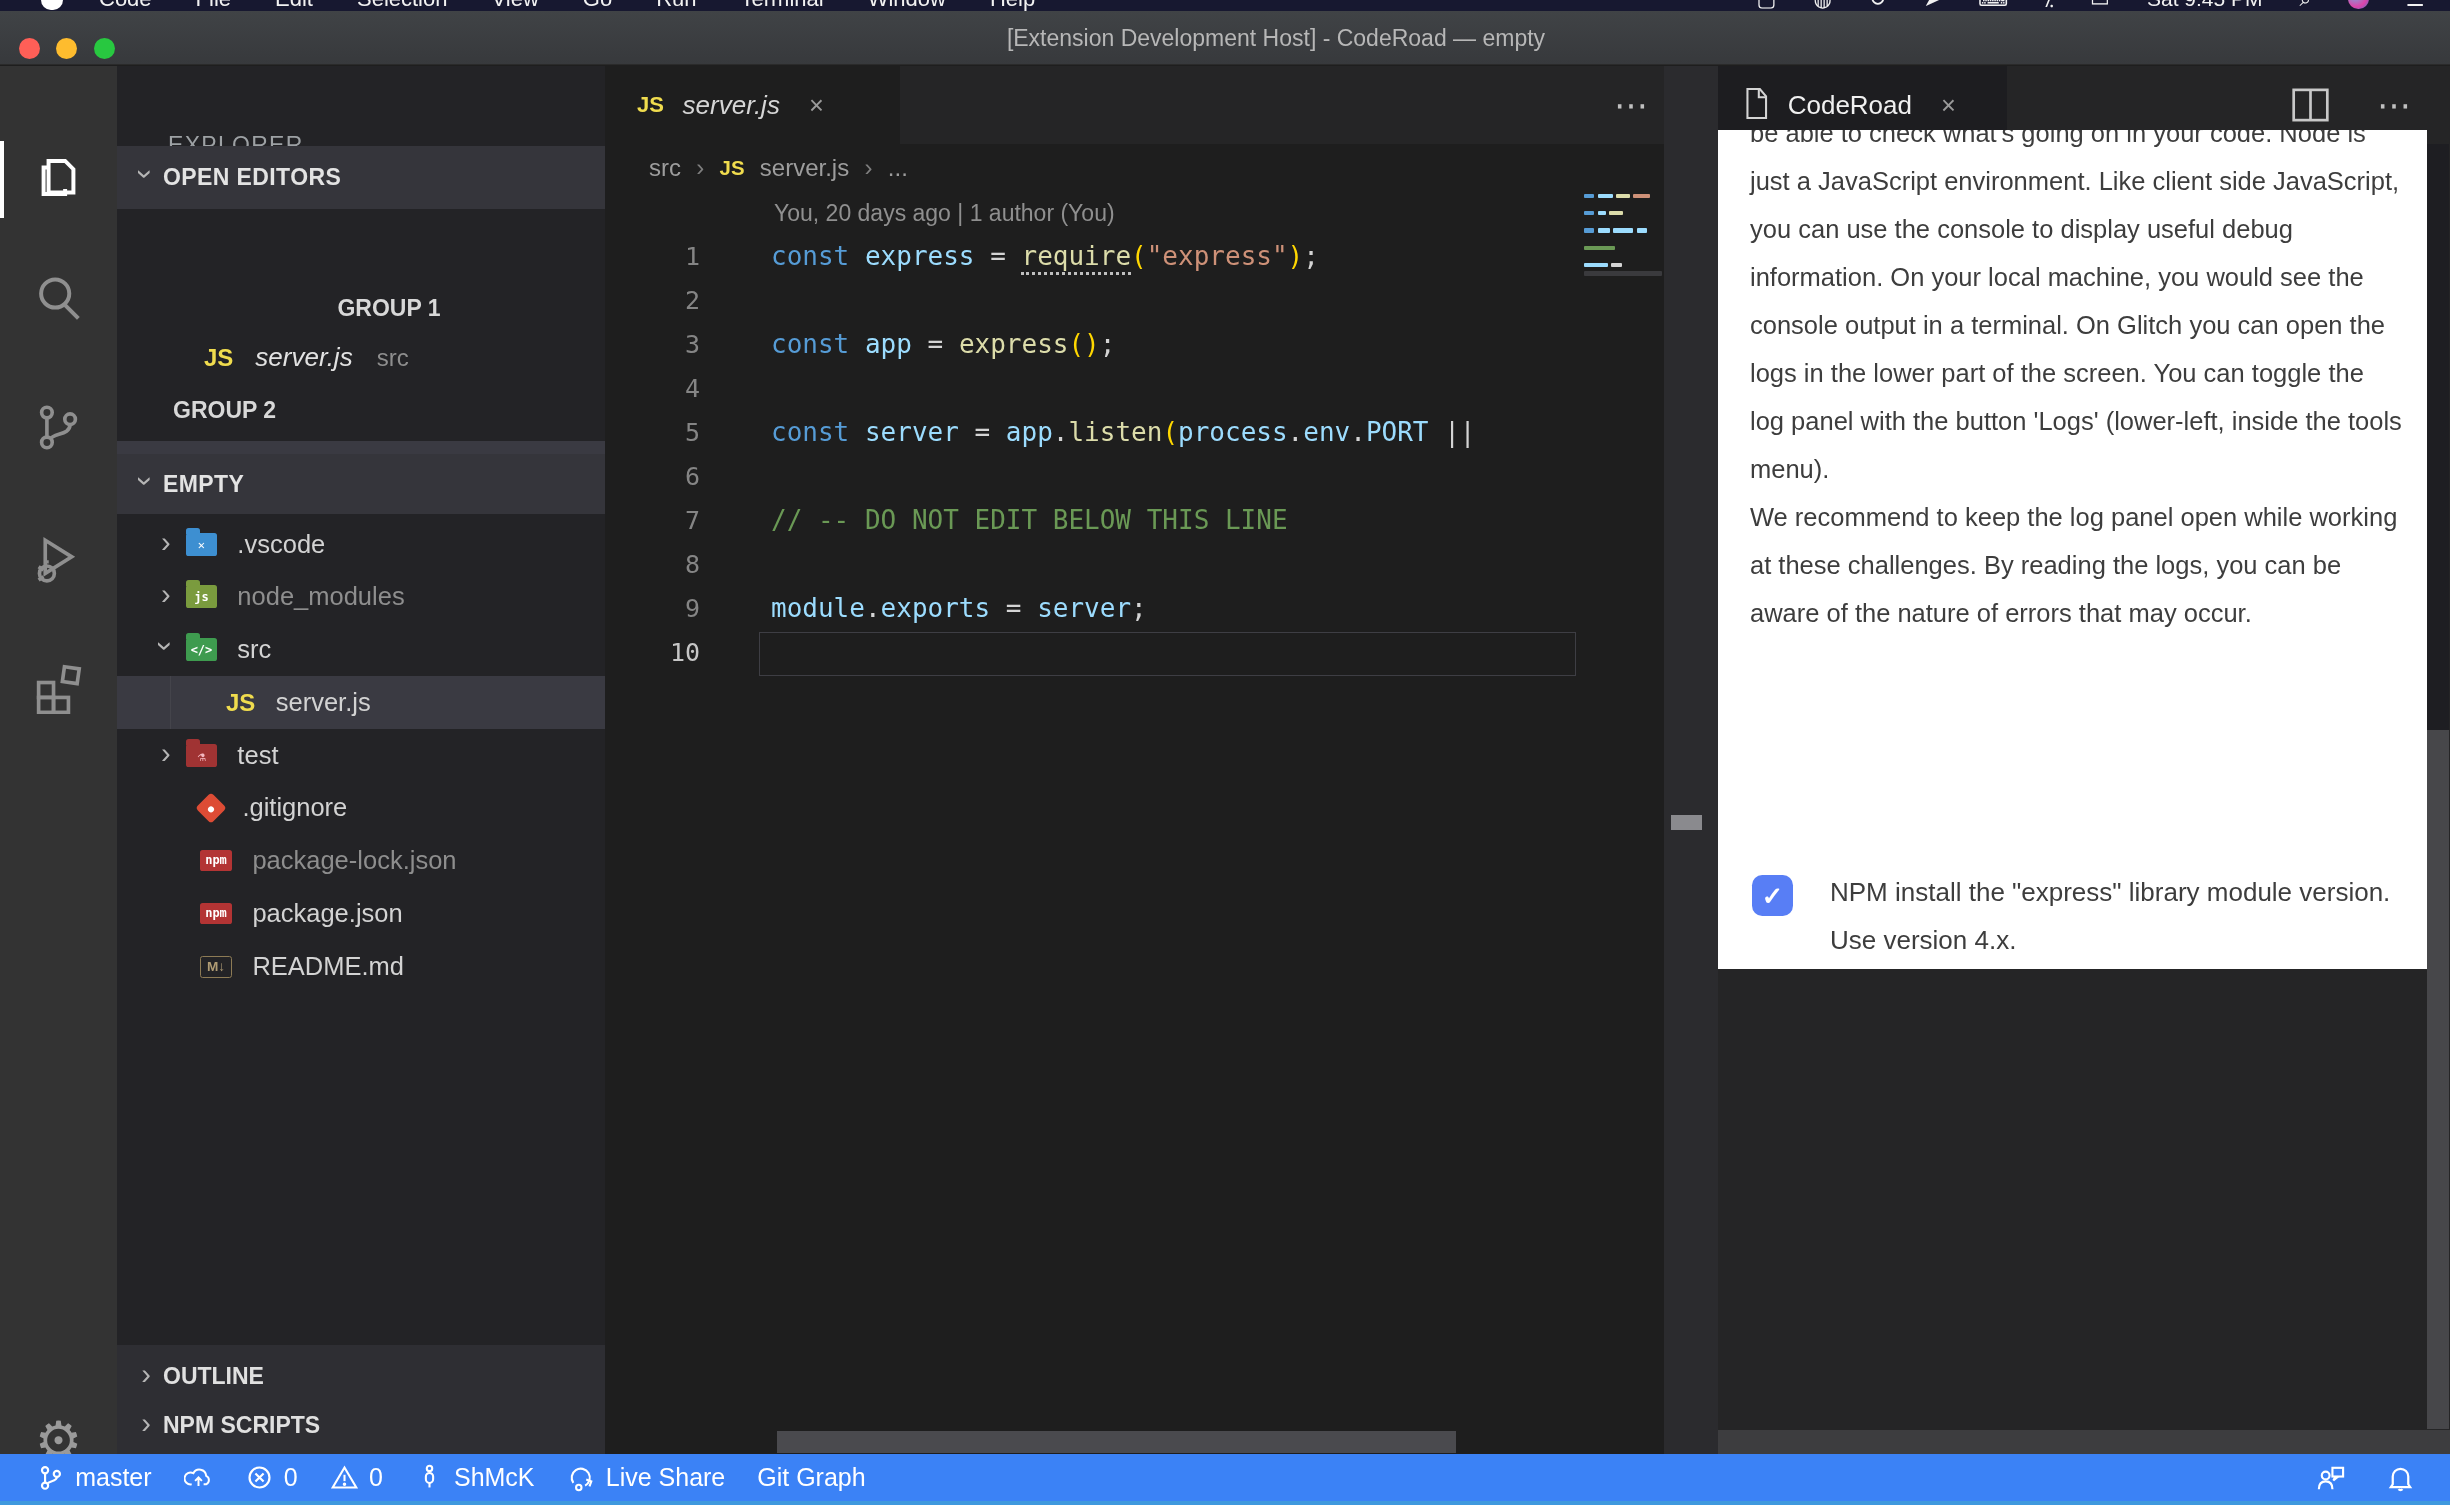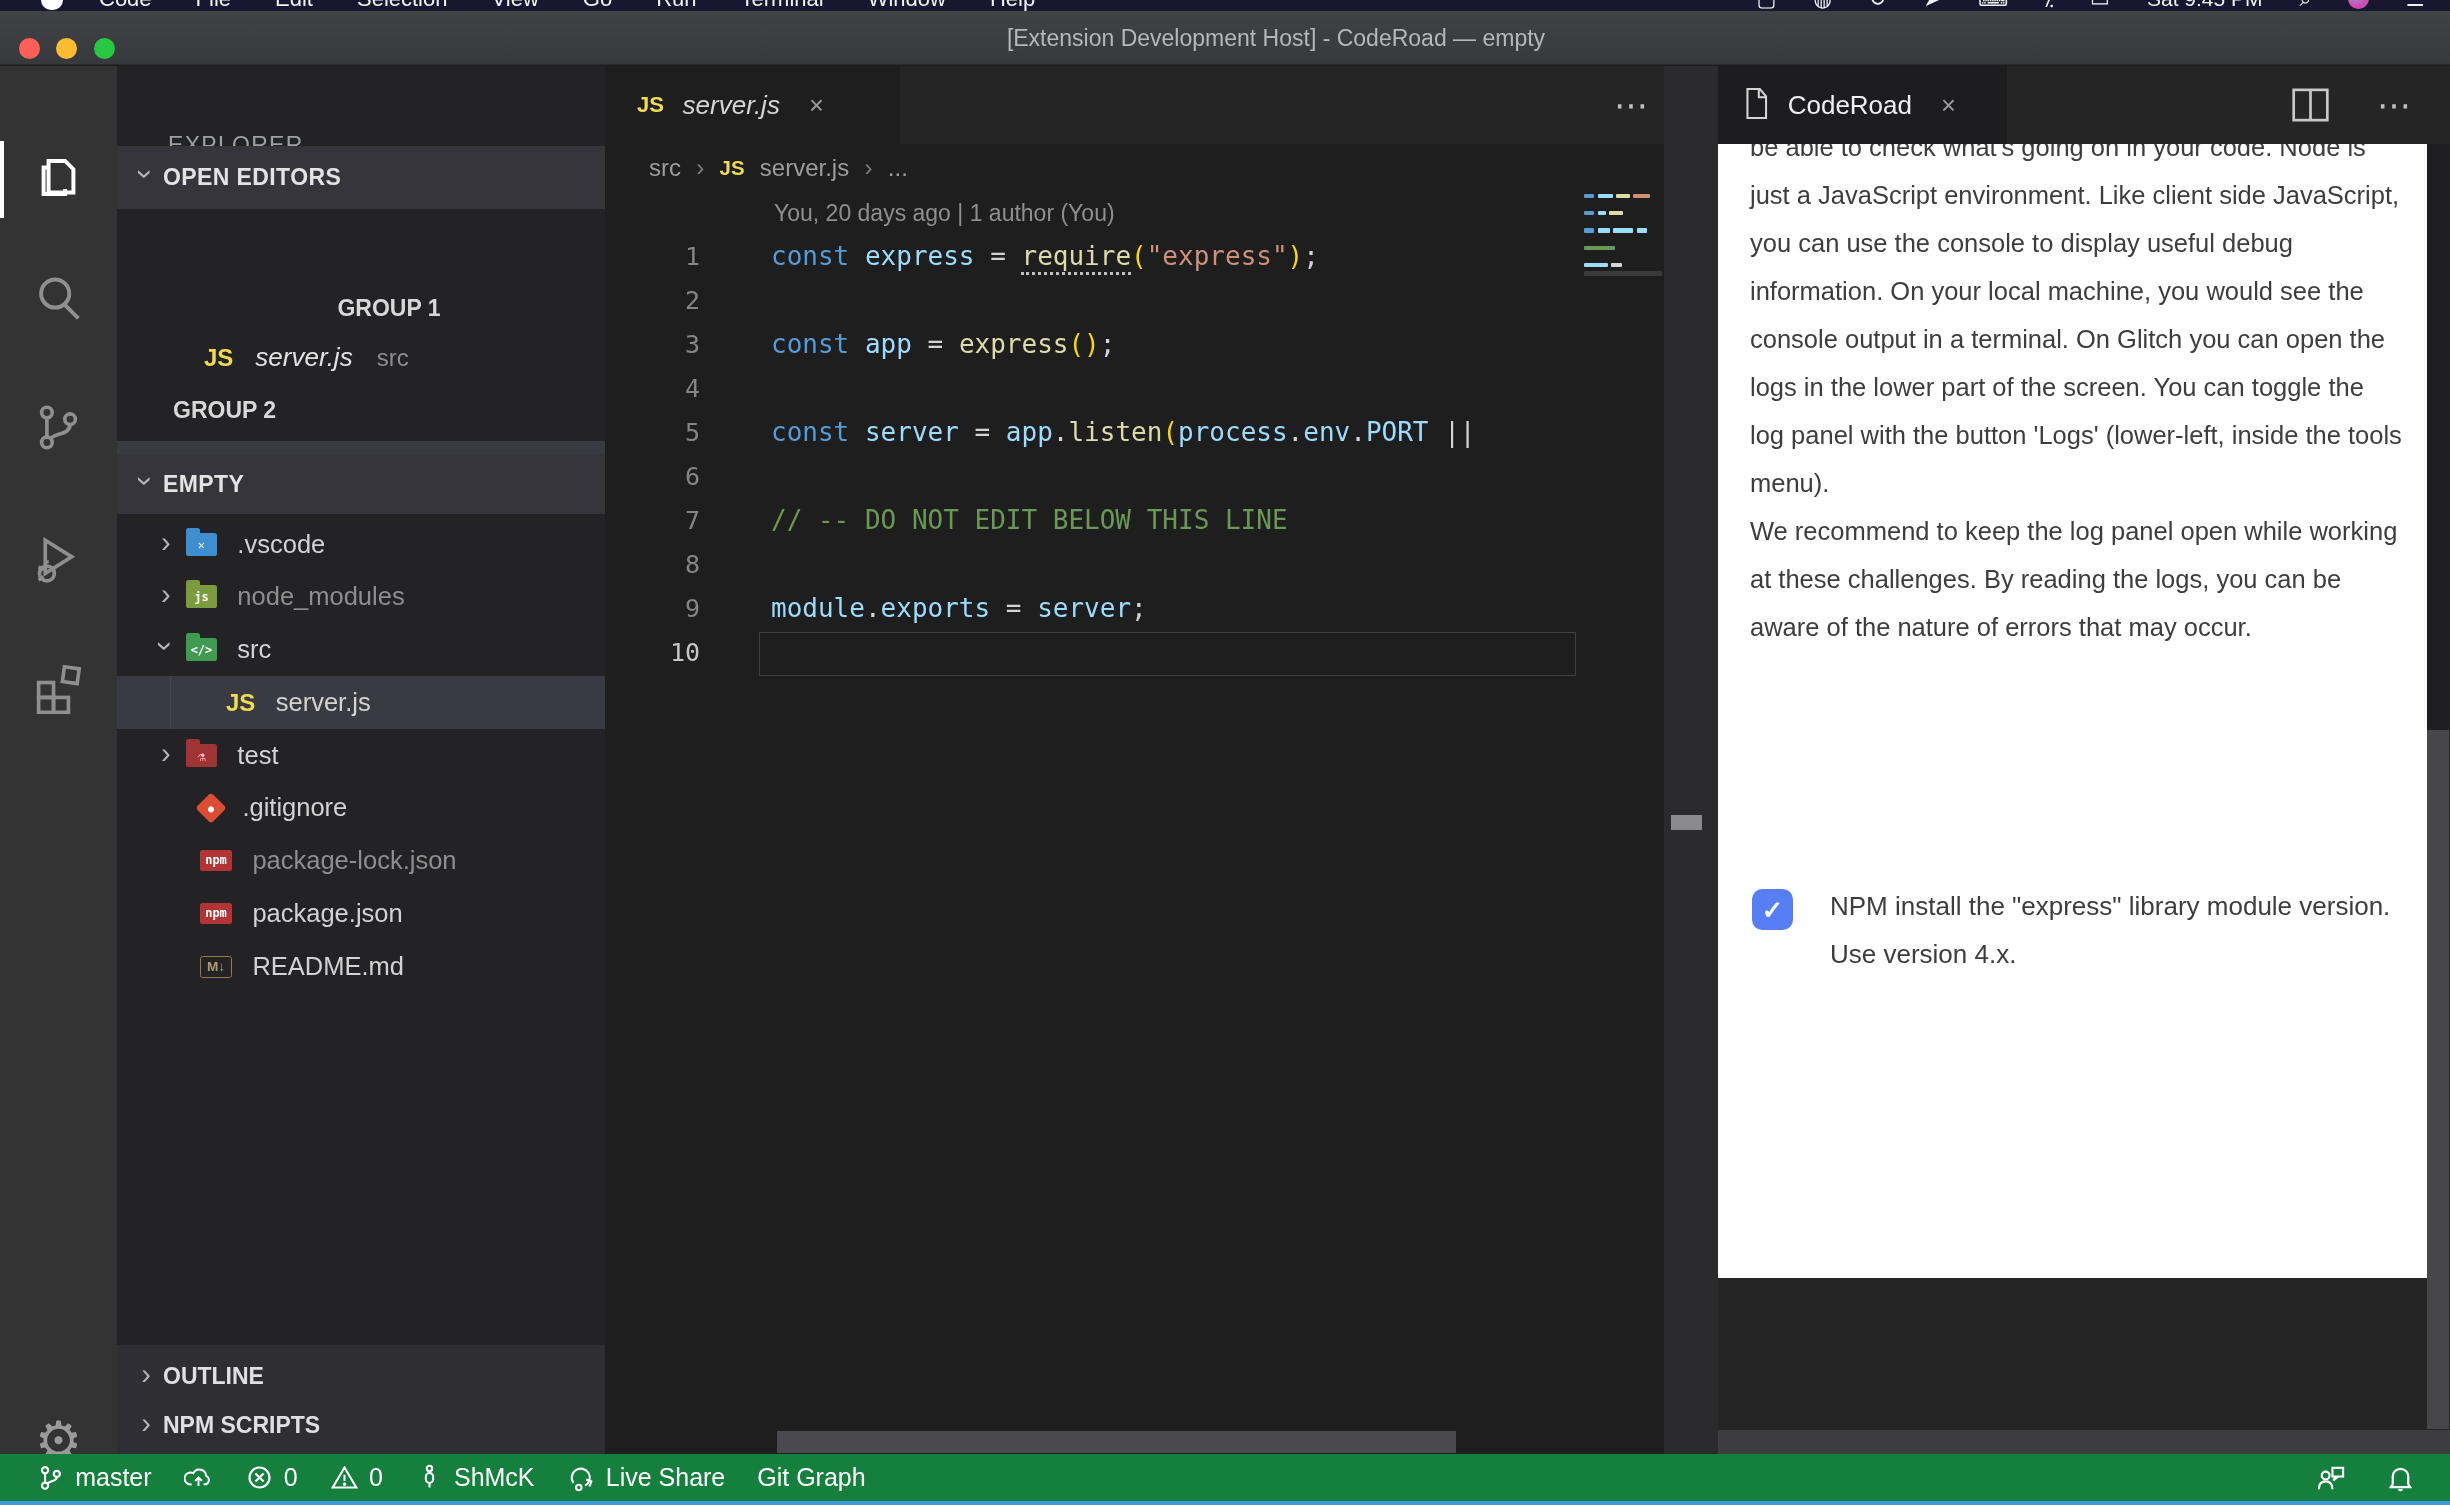--- a/index.html
+++ b/index.html
@@ -80,21 +80,21 @@
   #minimap { position:absolute; left:978px; top:128px; width:82px; }
   .mm-row { height:4.3px; margin-bottom:4.3px; display:flex; gap:3.4px; }
   .mm-seg { height:4.3px; border-radius:0.9px; }
   #edit-scroll { position:absolute; left:1058px; top:0; width:54px; height:1388px; background:#2b2b2e; }
   #edit-scroll .knob { position:absolute; left:6.8px; top:749px; width:31px; height:14.5px; background:#8a8a8e; }
   #hscroll { position:absolute; left:171px; top:1365px; width:679px; height:22px; background:#4a4a4e; }
 
   
   #panel { position:absolute; left:1718px; top:66px; width:732px; height:1388px; background:#252526; }
   #panel-tabs { position:absolute; left:0; top:0; width:732px; height:78px; background:#252526; }
-  #webview { position:absolute; left:0; top:78px; width:709px; height:1134px; background:#ffffff; overflow:hidden; }
+  #webview { position:absolute; left:0; top:64px; width:709px; height:839px; background:#ffffff; overflow:hidden; }
   #wv-text { position:absolute; left:32px; top:-21px; width:653px; color:#3d3d3d; font-size:25.5px; line-height:48px; }
   #tasks-band { position:absolute; left:0; top:584px; width:709px; height:83px; background:#e9e9e9; display:flex; align-items:center; }
   #tasks-band .t { font-size:37px; color:#3c3c3c; margin-left:44px; }
   .task { position:absolute; left:34px; width:664px; display:flex; gap:37px; }
   .cbox { flex:none; width:41px; height:41px; border-radius:10.2px; }
   .cbox.on { background:#587ef5; color:#fff; display:flex; align-items:center; justify-content:center; font-size:25.5px; font-weight:bold; }
   .cbox.off { background:#fff; border:2.6px solid #cfcfd4; }
   .task .txt { font-size:26px; color:#3d3d3d; line-height:48px; margin-top:-6.8px; width:561px; }
   .code-chip { font-family:"DejaVu Sans Mono",monospace; background:#1b1b1b; color:#fff; font-size:24px;
                padding:2.6px 10.2px 4.3px; border-radius:3.4px; }
@@ -428,21 +428,21 @@
         <div class="txt"><span>NPM install the "express" library module version. Use version 4.x.</span></div>
       </div>
 
   </div>
   <div id="wv-scroll">
       <div class="thumb"></div>
     </div>
   <div id="panel-strip"></div>
 </div>
 
-<div id="statusbar" style="background: #15803d;">
+<div id="statusbar" style="background: #3b82f6;">
   <div id="status-left">
       <div class="sitem">
         <span style="display: inline-flex; width: 29px; height: 29px;">
           <svg viewBox="0 0 32 32" fill="none" stroke="#fff" stroke-width="2.4">
             <circle cx="10" cy="8" r="3.4"></circle>
             <circle cx="10" cy="25" r="3.4"></circle>
             <circle cx="23" cy="12" r="3.4"></circle>
             <path d="M10 11.5 v10"></path>
             <path d="M23 15.5 c0 5 -8 4 -10 7"></path>
           </svg>

